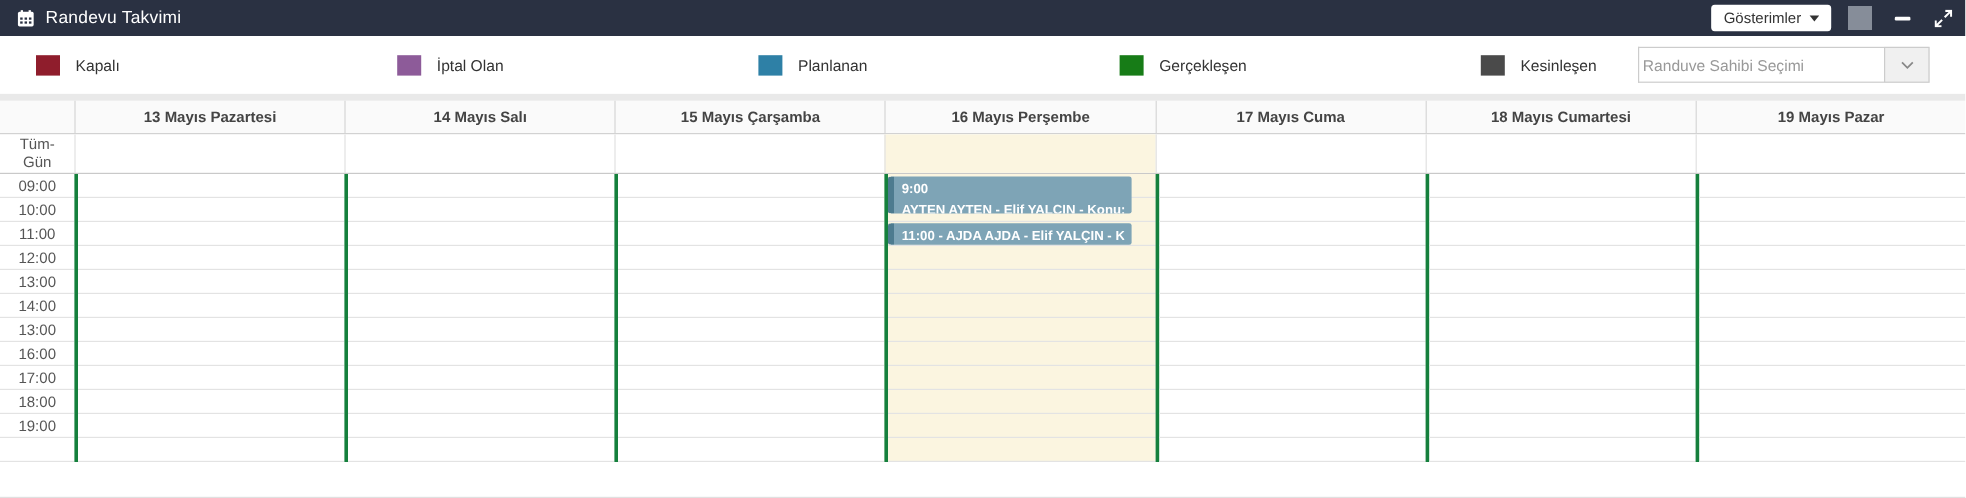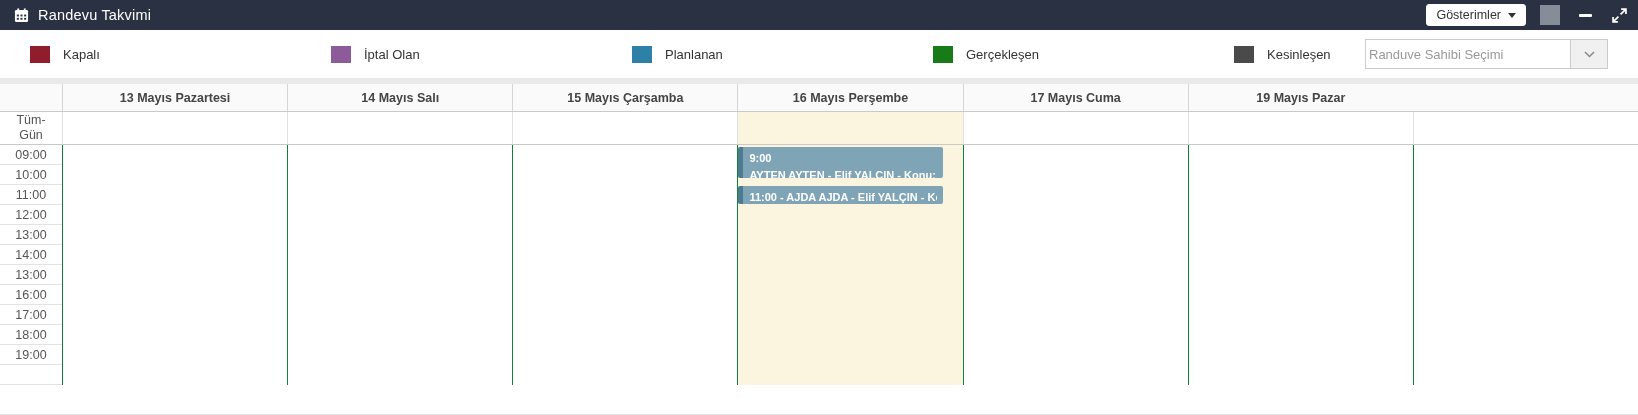--- a/index.html
+++ b/index.html
@@ -51,21 +51,21 @@
 
   .allday-row { height: 33px; border-bottom: 1px solid #c9c9c9; background: #fff; }
   .ad-gutter { display: flex; align-items: center; justify-content: center; text-align: center;
     font-size: 12.5px; color: #555; white-space: pre-line; line-height: 15px; }
   .ad-cell { border-left: 1px solid #e2e2e2; }
 
   .time-grid { height: 239px; position: relative; }
   .gutter-col { display: flex; flex-direction: column; }
   .g-slot { height: 20px; border-bottom: 1px solid #e3e3e3; font-size: 12.5px; color: #555;
     display: flex; align-items: center; justify-content: center; }
-  .day-col { border-left: 1px solid #15803d; display: flex; flex-direction: column; position: relative; align-items: center; }
+  .day-col { border-left: 3px solid #15803d; display: flex; flex-direction: column; position: relative; }
   .slot { height: 20px; border-bottom: 1px solid #e3e3e3; }
   .today { background: #fbf5e0; }
 
   .event { position: absolute; left: 0; right: 20px; border-left: 5px solid #4d7b8f; background: #7ea4b6;
     color: #fff; font-size: 11px; font-weight: bold; padding: 3px 6px 0 6px; overflow: hidden;
     border-radius: 2px; cursor: pointer; }
   .ev-line { line-height: 17px; white-space: nowrap; overflow: hidden; }
 </style>
 </head>
 <body>
@@ -141,20 +141,21 @@
   <div class="band"></div>
 
 
   <div class="grid-cols day-header-row" id="day-header-row">
     <div class="dh-gutter"></div>
   <div class="dh-cell">13 Mayıs Pazartesi</div>
       <div class="dh-cell">14 Mayıs Salı</div>
       <div class="dh-cell">15 Mayıs Çarşamba</div>
       <div class="dh-cell">16 Mayıs Perşembe</div>
       <div class="dh-cell">17 Mayıs Cuma</div>
+      <div class="dh-cell">18 Mayıs Cumartesi</div>
       <div class="dh-cell">19 Mayıs Pazar</div>
     </div>
 
   <div class="grid-cols allday-row" id="allday-row">
     <div class="ad-gutter">Tüm-
 Gün</div>
   <div class="ad-cell"></div>
       <div class="ad-cell"></div>
       <div class="ad-cell"></div>
       <div class="ad-cell today"></div>

